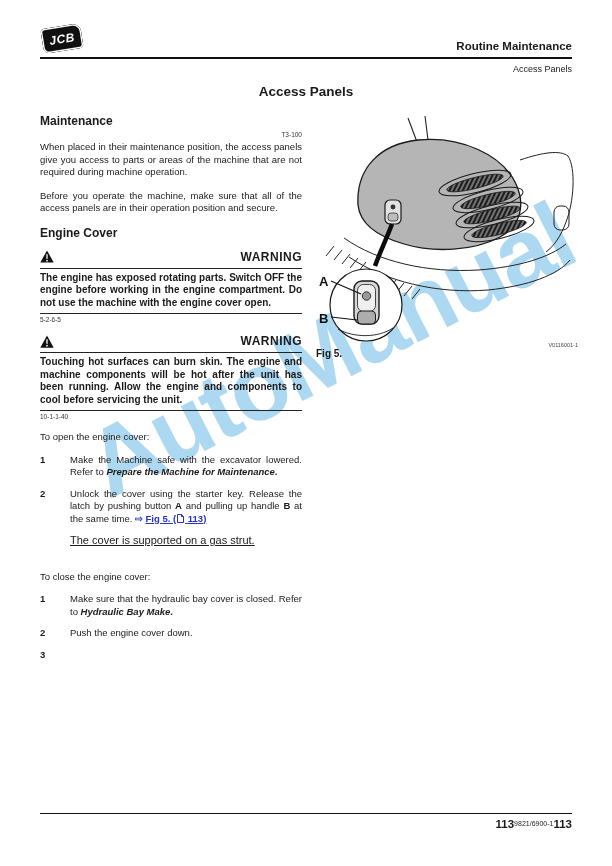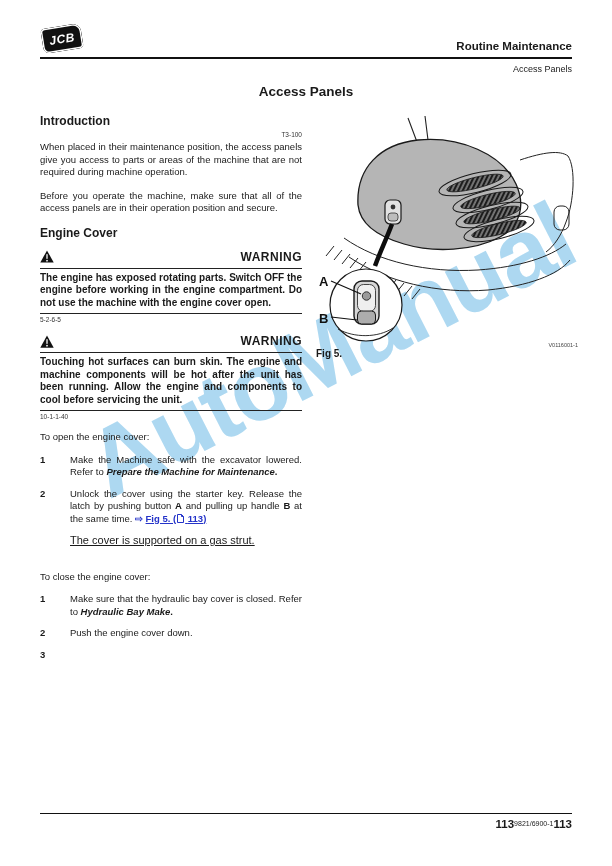--- a/index.html
+++ b/index.html
@@ -85,21 +85,21 @@
   <div class="jcb-logo">
     <span>JCB</span>
   </div>
   <div class="hdr-title">Routine Maintenance</div>
   <div class="hdr-rule"></div>
   <div class="hdr-sub">Access Panels</div>
   <div class="page-title">Access Panels</div>
 
   <div class="col-left">
 
-    <h2 class="sect">Introduction</h2>
+    <h2 class="sect">Maintenance</h2>
     <div class="tcode">T3-100</div>
     <p class="body">When placed in their maintenance position, the access panels give you access to parts or areas of the machine that are not required during machine operation.</p>
     <p class="body">Before you operate the machine, make sure that all of the access panels are in their operation position and secure.</p>
 
     <h2 class="sect2">Engine Cover</h2>
 
     <div class="warning">
       <div class="warning-head">
         <svg class="warn-tri" viewBox="0 0 24 22">
           <path d="M12 0.5 L23.5 21.5 H0.5 Z" fill="#111"></path>

